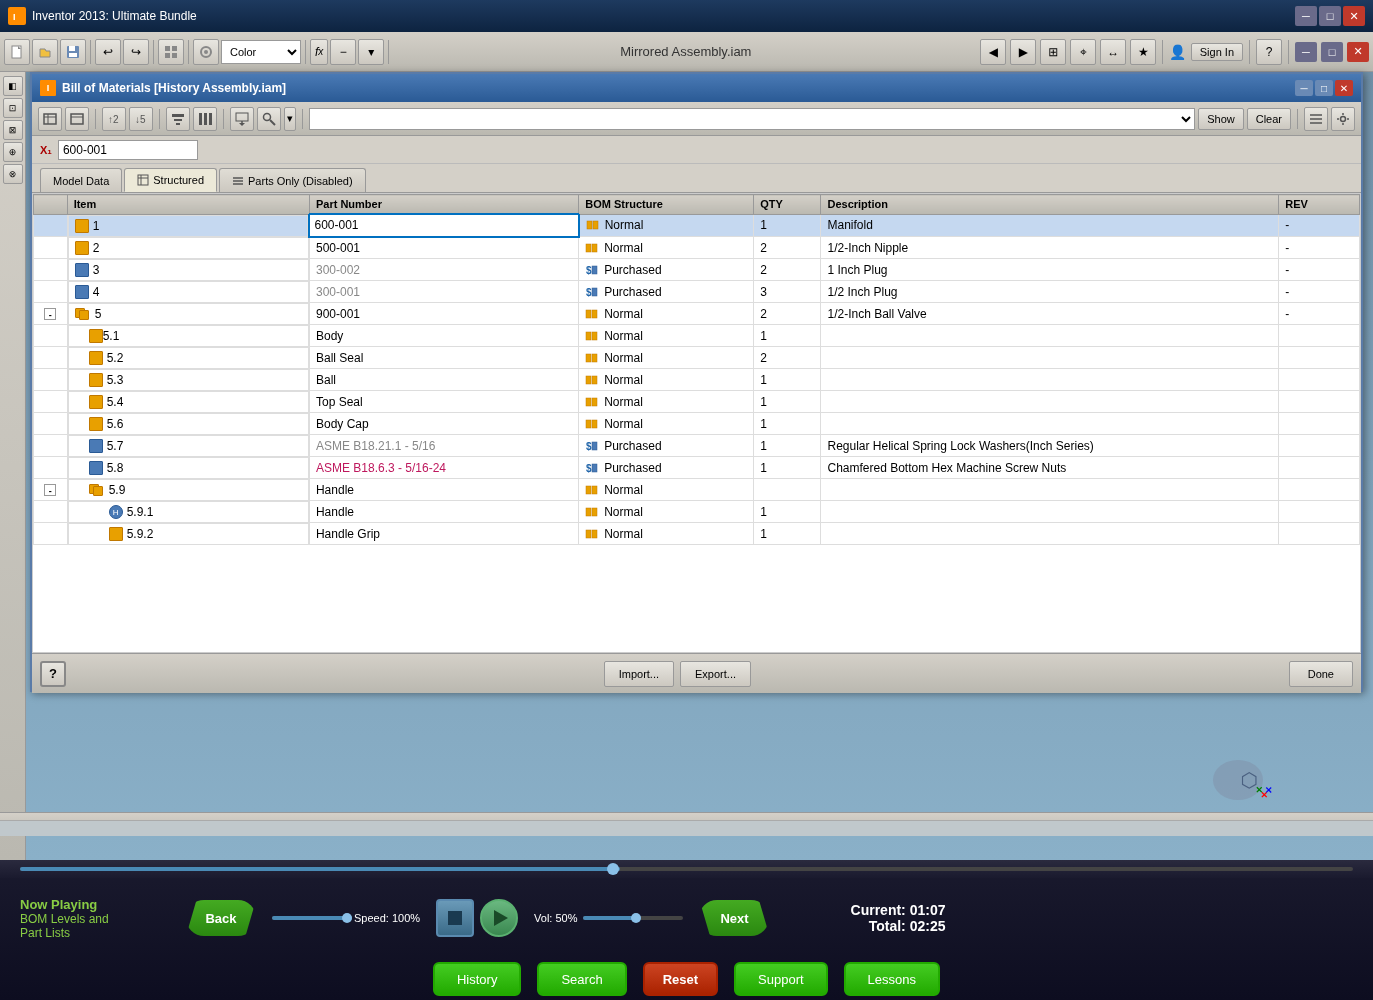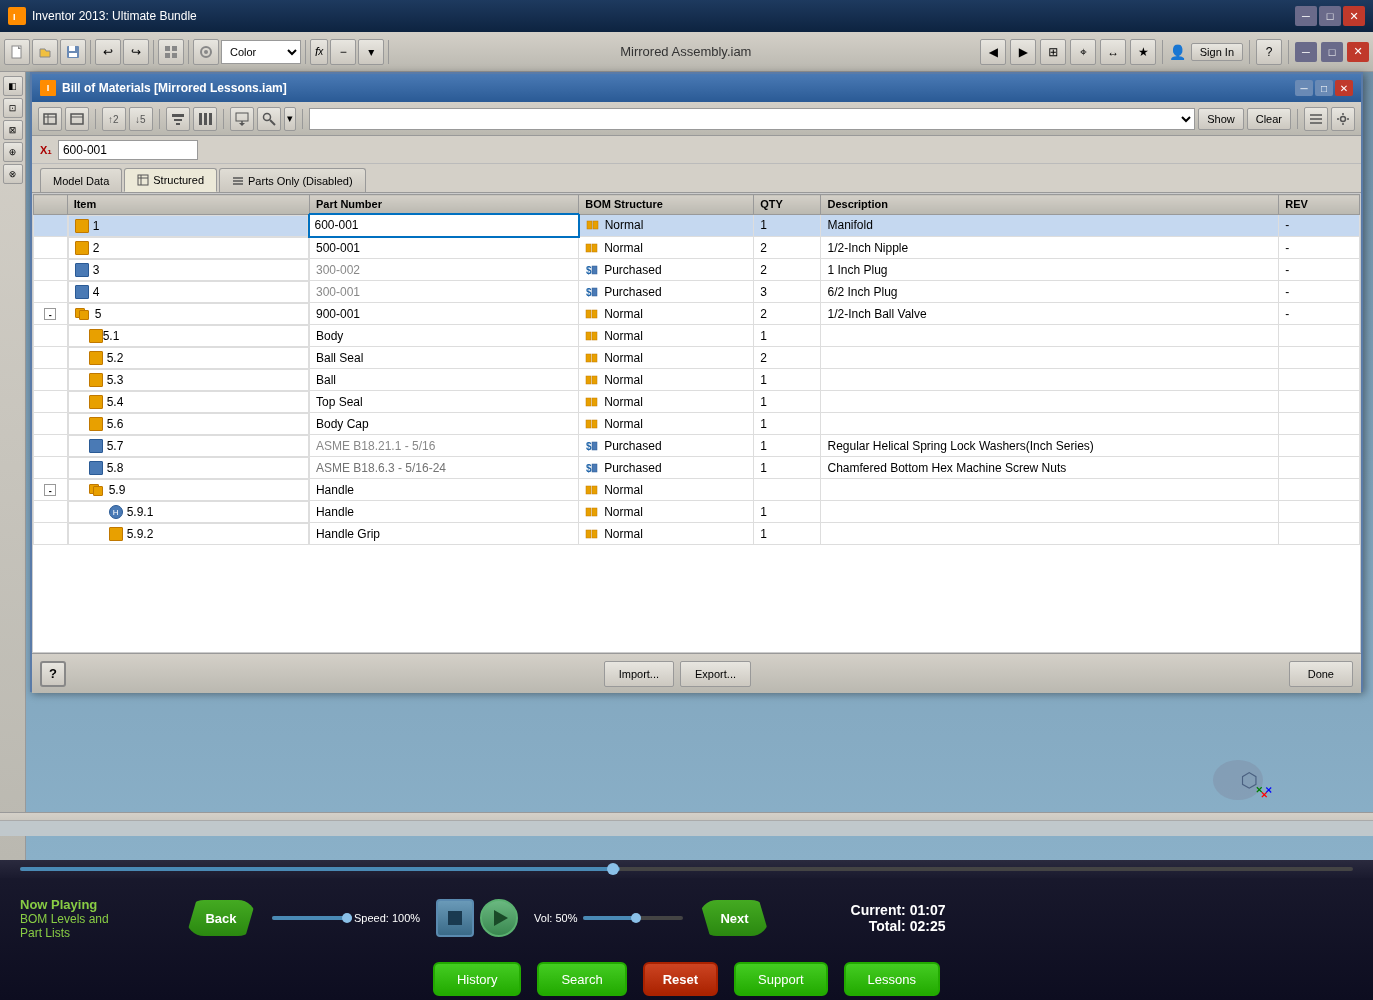--- a/index.html
+++ b/index.html
@@ -500,21 +500,21 @@
       <div style="width:50px;height:8px;background:#888;border-radius:2px;position:absolute;left:20px;"></div>
     </div>
     <span style="font-size:8px;color:#555;cursor:pointer;">▶</span>
   </div>
 
   <div class="bom-window" style="top:72px; left:30px; right:10px; height:620px;">
 
     <div class="bom-title-bar">
       <div style="display:flex;align-items:center;gap:6px;">
         <div style="width:16px;height:16px;background:#ff8c00;border-radius:1px;display:flex;align-items:center;justify-content:center;font-size:9px;color:white;font-weight:bold;">I</div>
-        <span>Bill of Materials [Mirrored Lessons.iam]</span>
+        <span>Bill of Materials [History Assembly.iam]</span>
       </div>
       <div class="bom-title-controls">
         <button class="bom-btn bom-btn-min">─</button>
         <button class="bom-btn bom-btn-max">□</button>
         <button class="bom-btn bom-btn-close">✕</button>
       </div>
     </div>
 
     <div class="bom-toolbar">
       <button class="bom-tb-btn" title="BOM properties">
@@ -708,21 +708,21 @@
             <td>
                 <div class="struct-cell">
                   <svg width="16" height="14" viewBox="0 0 16 14">
                     <text x="1" y="11" font-size="10" fill="#2266aa" font-weight="bold">$</text>
                     <rect x="7" y="3" width="5" height="8" fill="#4a7ab5" stroke="#2a5a95" stroke-width="0.5"></rect>
                   </svg>
                   <span>Purchased</span>
                 </div>
               </td>
             <td>3</td>
-            <td>6/2 Inch Plug</td>
+            <td>1/2 Inch Plug</td>
             <td>-</td>
           </tr>
 
           <tr>
             <td style="text-align:center;">
               <span style="display:inline-block;width:12px;height:12px;border:1px solid #999;background:white;cursor:pointer;font-size:9px;font-weight:bold;line-height:12px;text-align:center;">-</span>
             </td>
             <td style="display:flex;align-items:center;gap:4px;">
               <span style="display:inline-block;width:16px;height:14px;position:relative;">
                 <span style="position:absolute;left:0;top:1px;width:10px;height:10px;background:#e8a000;border:1px solid #c07800;border-radius:1px;"></span>
@@ -871,21 +871,21 @@
             <td>Regular Helical Spring Lock Washers(Inch Series)</td>
             <td></td>
           </tr>
 
           <tr>
             <td></td>
             <td style="padding-left:20px;display:flex;align-items:center;gap:4px;">
                 <span style="display:inline-block;width:14px;height:14px;background:#4a7ab5;border:1px solid #2a5a95;border-radius:1px;"></span>
                 <span>5.8</span>
               </td>
-            <td style="color:#737373;margin-left:40px;">ASME B18.6.3 - 5/16-24</td>
+            <td style="color:#be185d;margin-left:40px;">ASME B18.6.3 - 5/16-24</td>
             <td>
                 <div class="struct-cell">
                   <svg width="16" height="14" viewBox="0 0 16 14">
                     <text x="1" y="11" font-size="10" fill="#2266aa" font-weight="bold">$</text>
                     <rect x="7" y="3" width="5" height="8" fill="#4a7ab5" stroke="#2a5a95" stroke-width="0.5"></rect>
                   </svg>
                   <span>Purchased</span>
                 </div>
               </td>
             <td>1</td>

